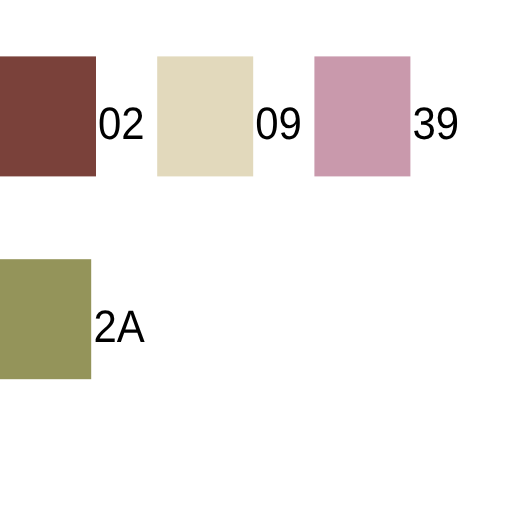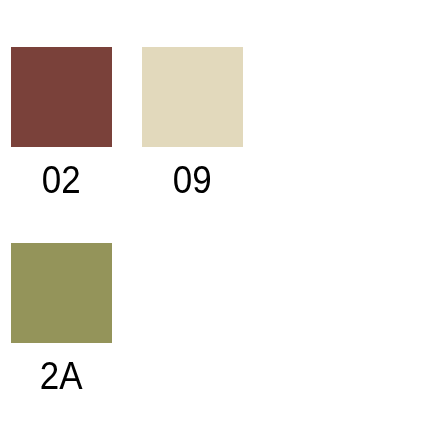--- a/index.html
+++ b/index.html
@@ -22,25 +22,25 @@
   }
   .swatch-row {
     position: absolute;
     left: 0;
     width: 430px;
     display: flex;
     flex-direction: row;
     align-items: flex-start;
   }
   #swatch-row-1 { top: 47px; }
-  #swatch-row-2 { top: 243px; justify-content: space-between; }
+  #swatch-row-2 { top: 216px; justify-content: space-between; }
 
   .swatch-cell {
     display: flex;
-    flex-direction: column;
+    flex-direction: row;
     align-items: center;
     width: 122px;
     margin-right: 9px;
   }
   .swatch-chip {
     width: 101px;
     height: 100px;
     box-sizing: border-box;
   }
   .swatch-label {
@@ -68,20 +68,24 @@
       <div class="swatch-chip" style="background-color: rgb(122, 65, 58);"></div>
       <div class="swatch-label" style="color: rgb(0, 0, 0);">02</div>
     </div>
 
 
     <div class="swatch-cell">
       <div class="swatch-chip" style="background-color: rgb(226, 217, 188);"></div>
       <div class="swatch-label" style="color: rgb(0, 0, 0);">09</div>
     </div>
 
+    <div class="swatch-cell">
+      <div class="swatch-chip" style="background-color: rgb(201, 153, 172);"></div>
+      <div class="swatch-label" style="color: rgb(0, 0, 0);">39</div>
+    </div>
 
   </div>
 
   <div class="swatch-row" id="swatch-row-2">
 
     <div class="swatch-cell">
       <div class="swatch-chip" style="background-color: rgb(148, 148, 90);"></div>
       <div class="swatch-label" style="color: rgb(0, 0, 0);">2A</div>
     </div>
 

